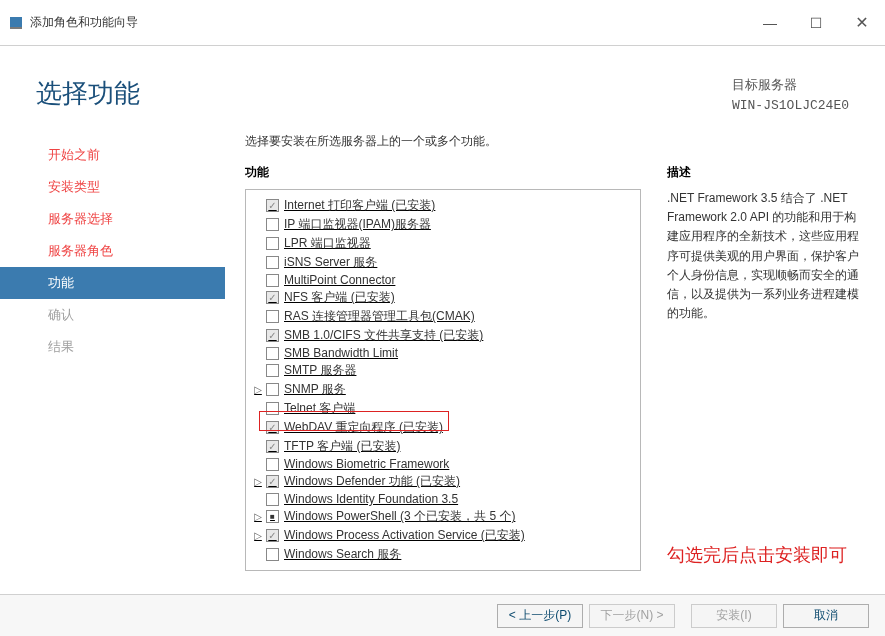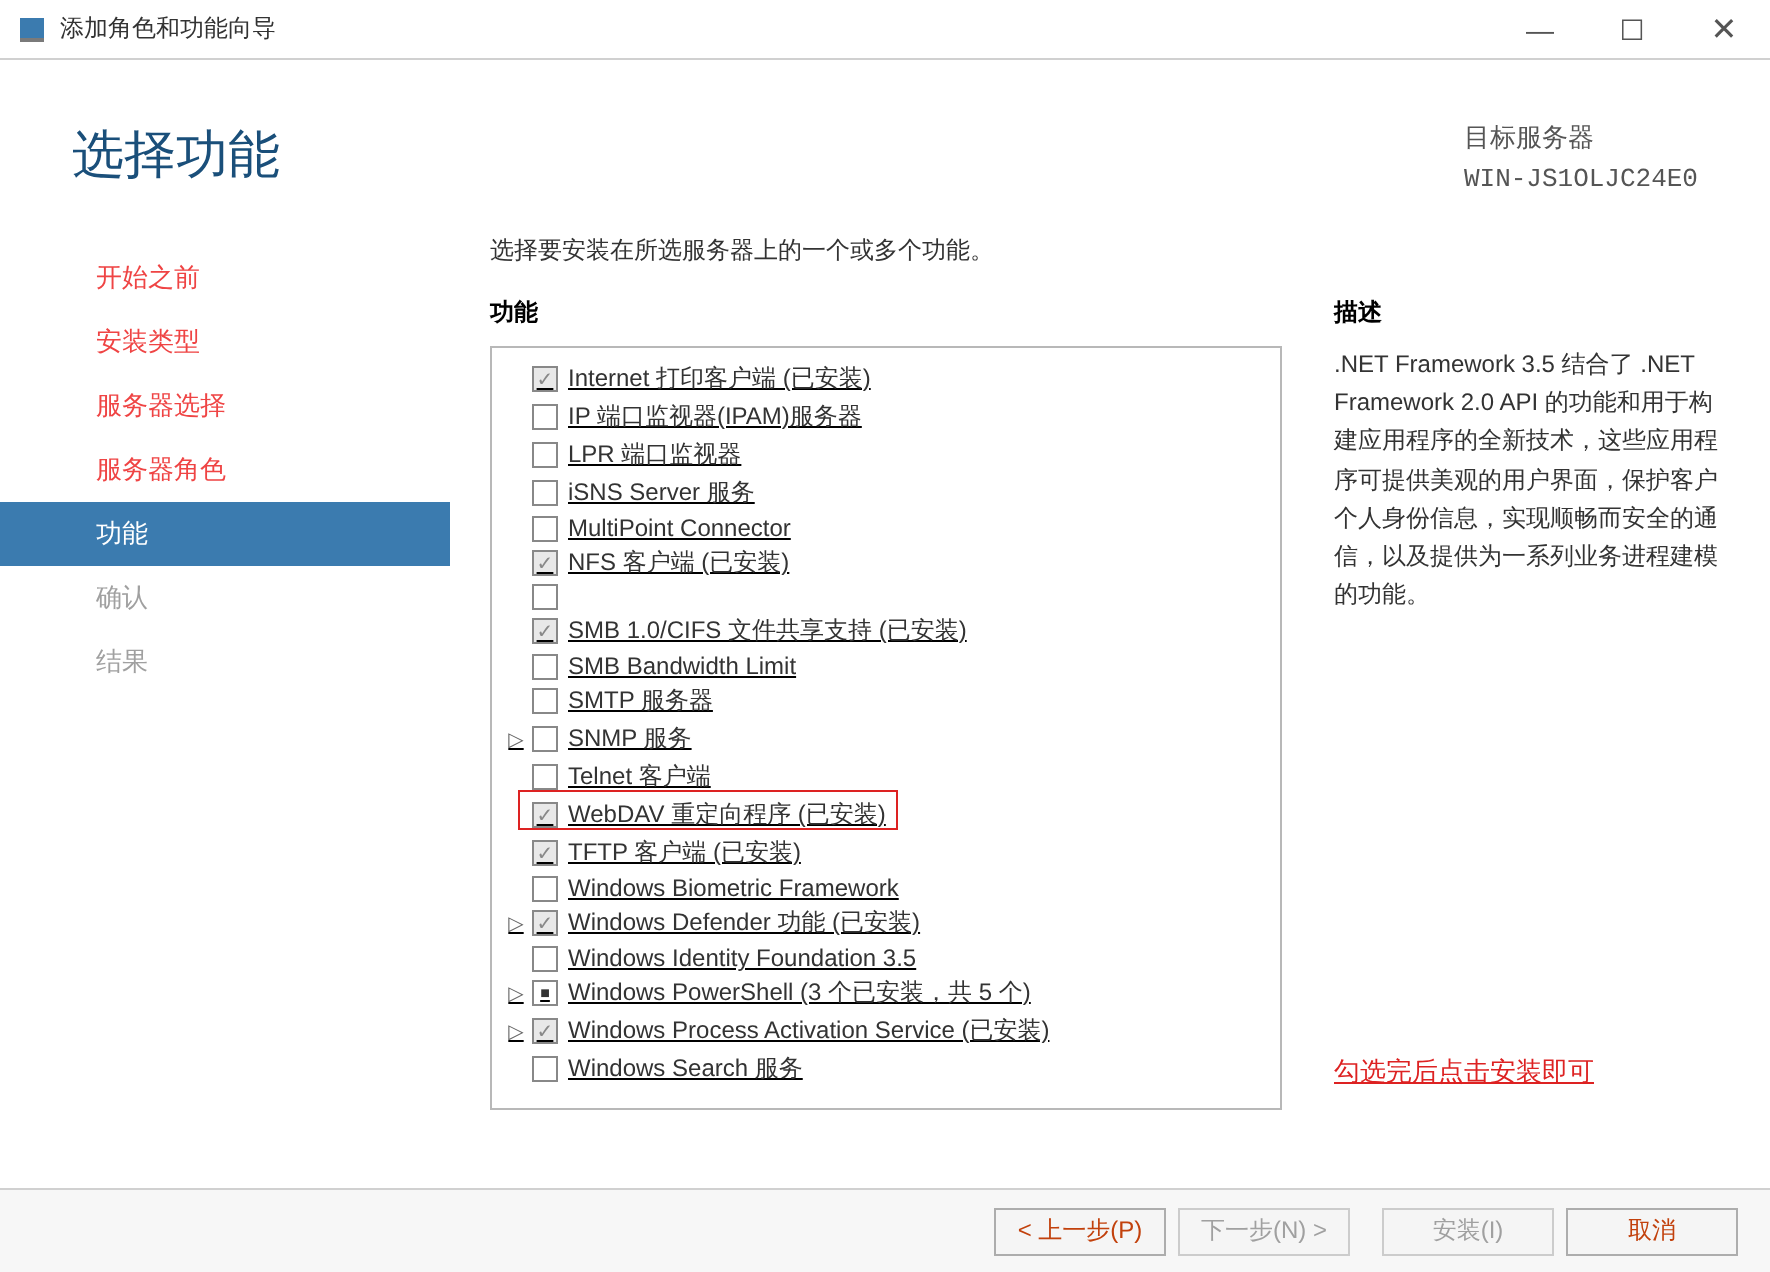--- a/index.html
+++ b/index.html
@@ -1,17 +1,17 @@
 <!DOCTYPE html>
 <html><head>
 <meta charset="utf-8">
 <style>
 * { box-sizing: border-box; margin: 0; padding: 0; }
 body { font-family: "Microsoft YaHei", "Segoe UI", sans-serif; font-size: 12px; background: #fff; width: 885px; height: 636px; overflow: hidden; }
-.titlebar { height: 30px; display: flex; align-items: center; padding: 0 0 0 8px; border-bottom: 1px solid #d0d0d0; }
+.titlebar { height: 46px; display: flex; align-items: center; padding: 0 0 0 8px; border-bottom: 1px solid #d0d0d0; }
 .titlebar .app-icon { width: 16px; height: 16px; margin-right: 6px; }
 .titlebar .title { flex: 1; font-size: 12px; color: #333; }
 .titlebar .win-btn { width: 46px; height: 30px; display: flex; align-items: center; justify-content: center; color: #555; font-size: 14px; }
 .titlebar .close { font-size: 16px; }
 .header-area { padding: 30px 36px 0 36px; display: flex; align-items: flex-start; }
 .page-title { font-size: 26px; color: #1a4f7a; font-weight: 300; flex: 1; }
 .target-info { text-align: left; font-size: 13px; color: #555; line-height: 1.5; font-family: Liberation Mono, monospace; }
 .content-row { display: flex; padding: 18px 0 0 0; }
 .sidebar { width: 225px; padding: 6px 0 0 0; }
 .sidebar-item { padding: 7px 0 7px 48px; font-size: 13px; color: #ef4444; cursor: pointer; position: relative; }
@@ -27,23 +27,23 @@
 .feature-row .expander { width: 12px; text-align: center; color: #666; font-size: 10px; }
 .feature-row .no-expander { width: 12px; }
 .feature-row .cb { width: 13px; height: 13px; border: 1px solid #888; margin: 0 5px 0 2px; display: inline-flex; align-items: center; justify-content: center; font-size: 10px; background: #fff; }
 .feature-row .cb.checked-disabled { background: #e8e8e8; }
 .feature-row .cb.checked-disabled::after { content: "✓"; color: #888; }
 .feature-row .cb.square::after { content: "■"; color: #333; font-size: 8px; }
 .feature-row .lbl { }
 .highlight-box { position: absolute; border: 1px solid #d22; pointer-events: none; }
 .desc-col { flex: 1; }
 .desc-text { font-size: 12px; color: #333; line-height: 1.6; }
-.annotation { color: #d22; font-size: 13px; margin-top: 220px; text-decoration: underline; }
+.annotation { color: #d22; font-size: 18px; margin-top: 220px; }
 .footer { position: absolute; bottom: 0; left: 0; right: 0; height: 42px; border-top: 1px solid #d0d0d0; display: flex; align-items: center; justify-content: flex-end; padding: 0 16px; gap: 6px; background: #f7f7f7; }
-.btn { min-width: 86px; height: 24px; border: 1px solid #adadad; background: #f5f5f5; font-size: 12px; color: #c2410c; display: inline-flex; align-items: center; justify-content: center; padding: 0 10px; }
+.btn { min-width: 86px; height: 24px; border: 1px solid #adadad; background: #f5f5f5; font-size: 12px; color: #0c4a6e; display: inline-flex; align-items: center; justify-content: center; padding: 0 10px; }
 .btn.disabled { color: #a0a0a0; border-color: #ccc; }
 .features-wrap { position: relative; }
 
 .feature-list::-webkit-scrollbar { width: 16px; }
 .feature-list::-webkit-scrollbar-track { background: #f0f0f0; }
 .feature-list::-webkit-scrollbar-thumb { background: #c2c2c2; }
 </style>
 </head>
 <body>
 
@@ -112,20 +112,21 @@
                 <span class="lbl">MultiPoint Connector</span>
               </div>
               <div class="feature-row">
                 <span class="no-expander"></span>
                 <span class="cb checked-disabled"></span>
                 <span class="lbl">NFS 客户端 (已安装)</span>
               </div>
               <div class="feature-row">
                 <span class="no-expander"></span>
                 <span class="cb "></span>
+                <span class="lbl">RAS 连接管理器管理工具包(CMAK)</span>
               </div>
               <div class="feature-row">
                 <span class="no-expander"></span>
                 <span class="cb checked-disabled"></span>
                 <span class="lbl">SMB 1.0/CIFS 文件共享支持 (已安装)</span>
               </div>
               <div class="feature-row">
                 <span class="no-expander"></span>
                 <span class="cb "></span>
                 <span class="lbl">SMB Bandwidth Limit</span>

